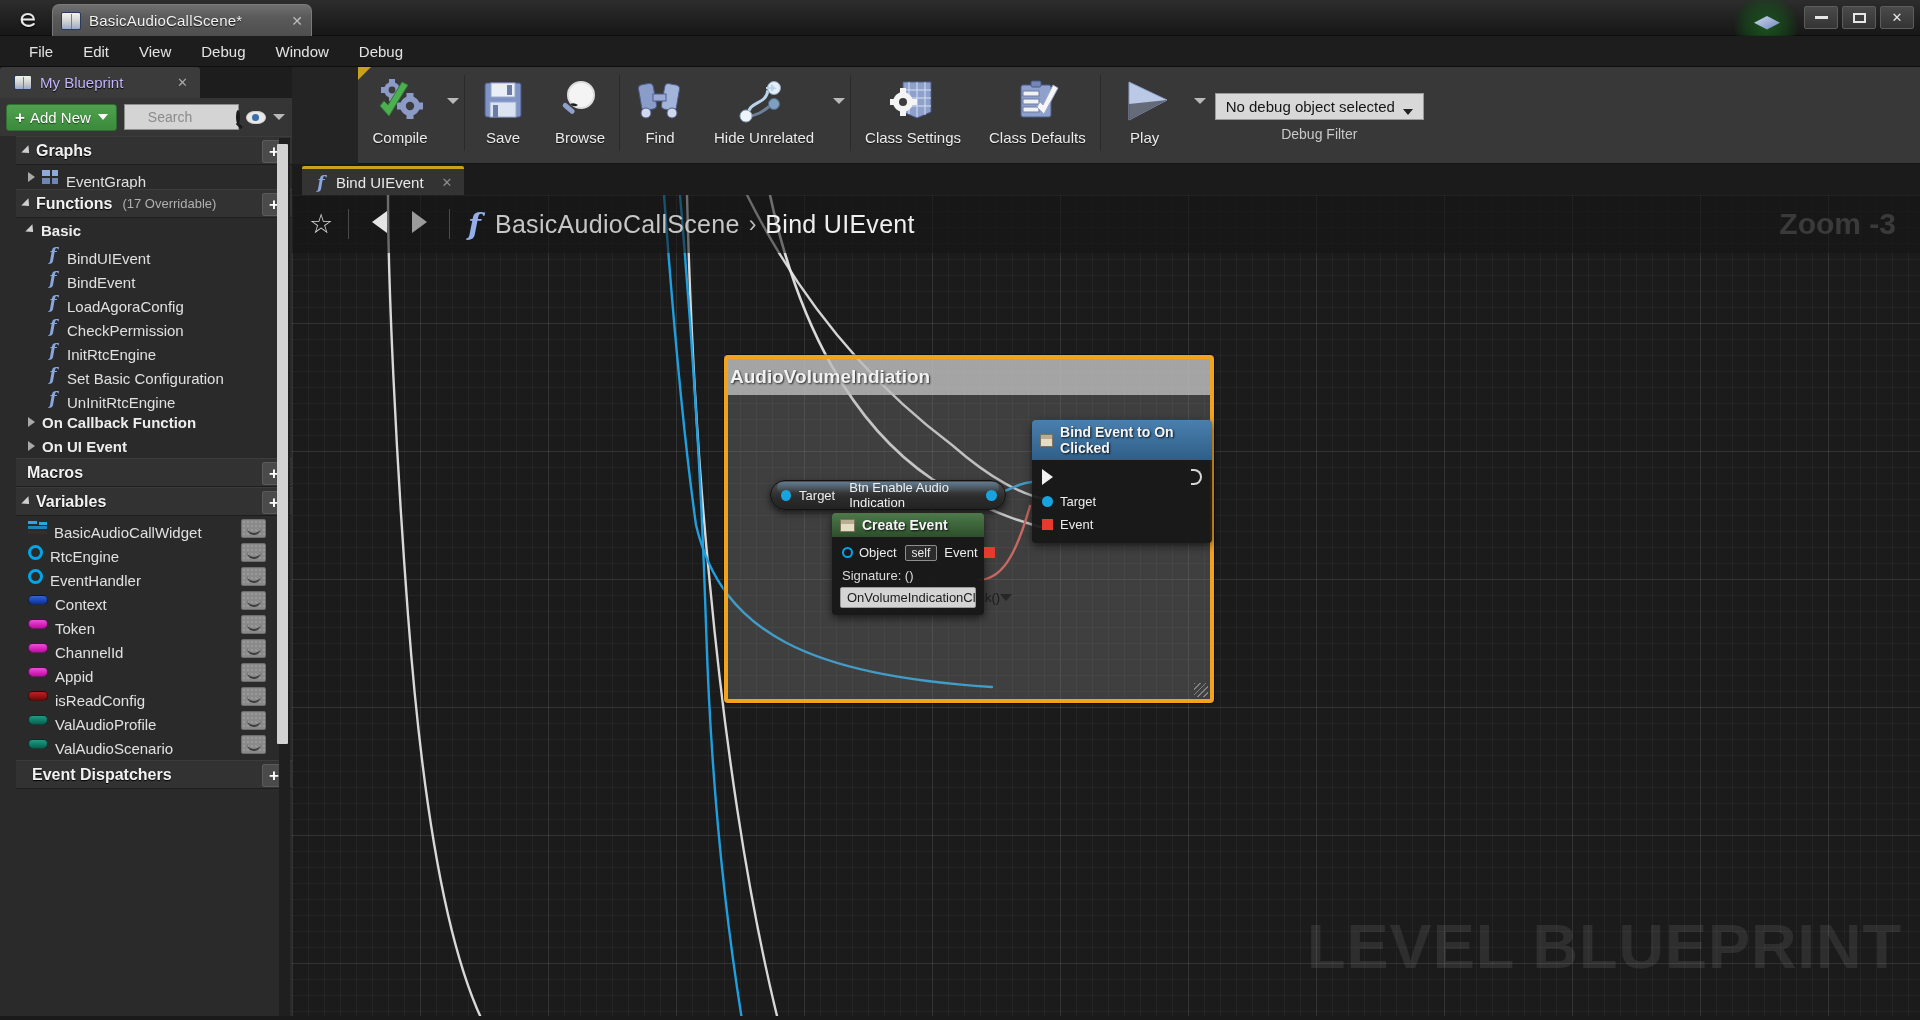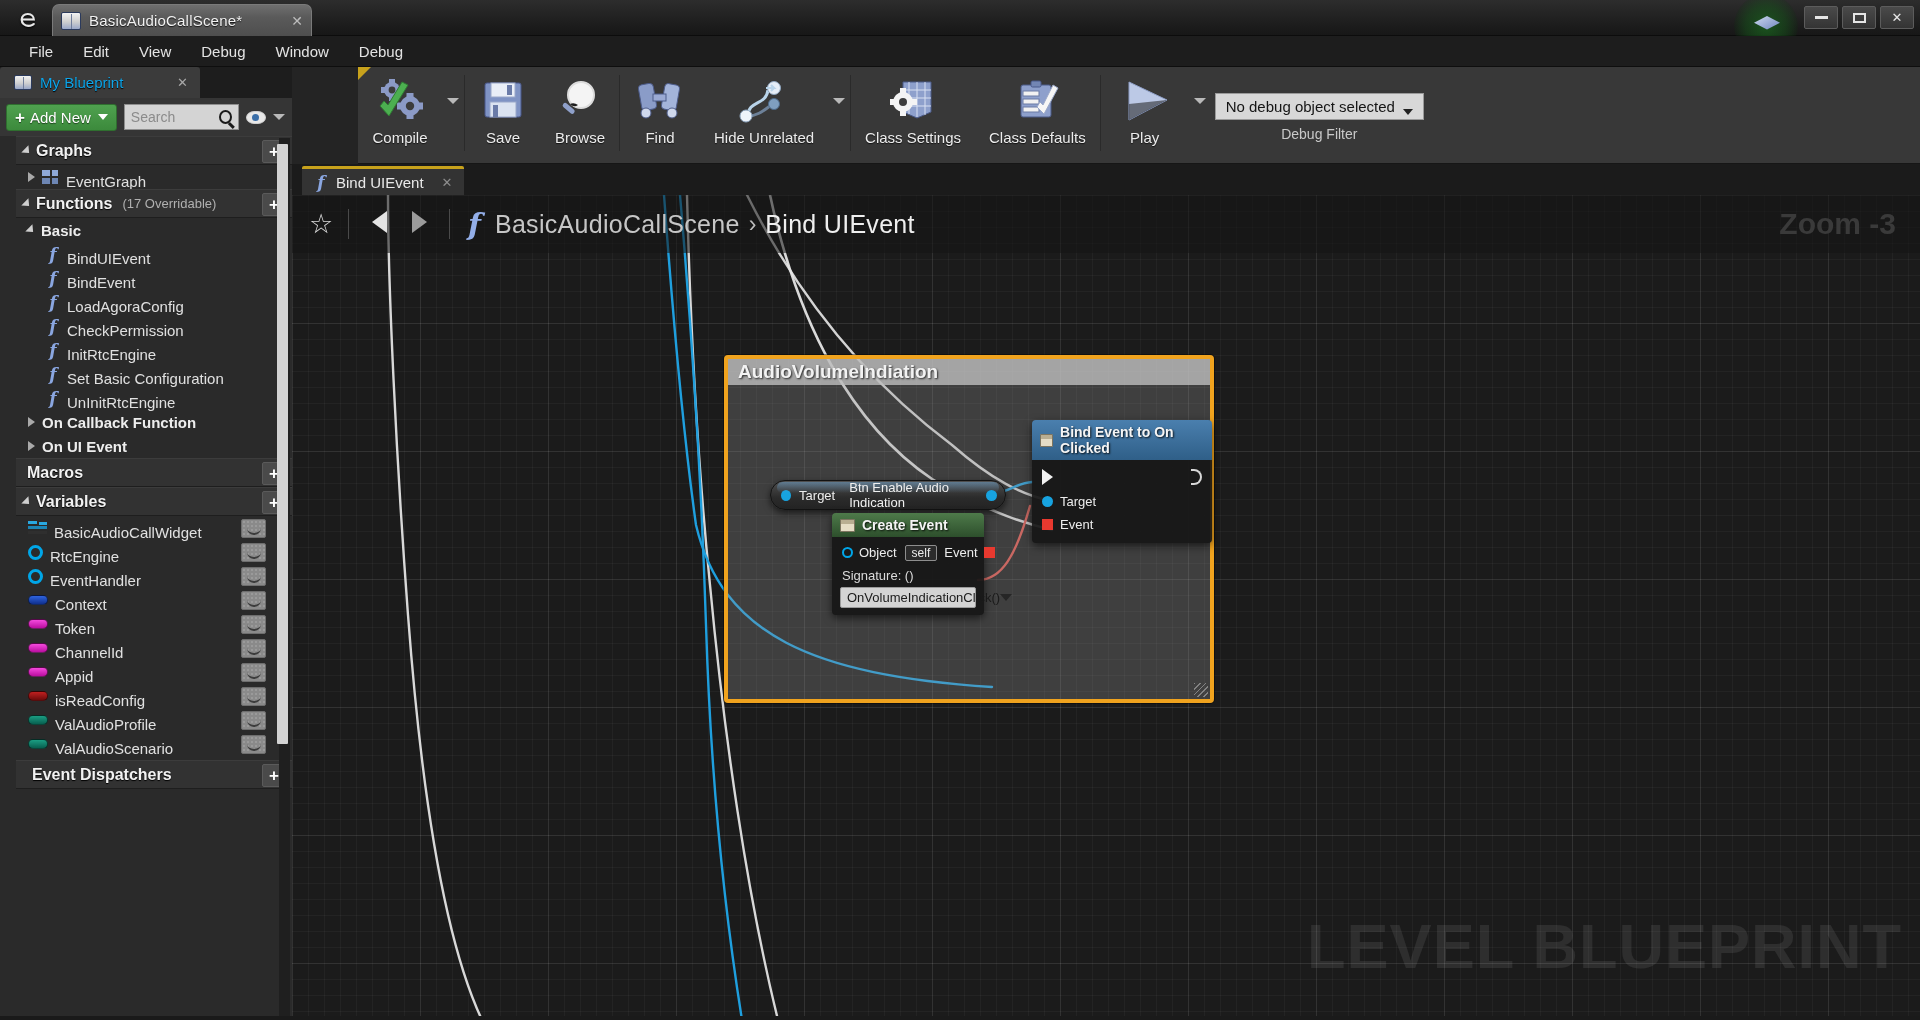--- a/index.html
+++ b/index.html
@@ -129,37 +129,37 @@
   .lp-tab {
     height: 31px; background: #3b3b3b; display: flex; align-items: center;
     padding: 0 12px 0 14px; border-radius: 3px 3px 0 0; gap: 8px; min-width: 200px;
   }
   .lp-tab .bk-icon2 {
     width: 18px; height: 15px;
     background: linear-gradient(180deg,#f2f2f2 0%, #cfcfcf 55%, #9aa8c9 100%);
     border: 1px solid #2b3a5c; border-radius: 2px; position: relative;
   }
   .lp-tab .bk-icon2::after { content:""; position:absolute; left:50%; top:1px; width:1px; height:12px; background:#6f7d9b; }
-  .lp-tab .t { color: #0ea5e9; font-size: 15px; flex: 1; text-shadow: 0 1px 1px #000; }
+  .lp-tab .t { color: #c4b5fd; font-size: 15px; flex: 1; text-shadow: 0 1px 1px #000; }
   .lp-tab .x { color: #a8a8a8; font-size: 13px; }
 
   .lp-toolrow {
     height: 38px; display: flex; align-items: center; padding: 0 6px; gap: 7px; background: #353535;
   }
   .btn-addnew {
     background: linear-gradient(180deg,#4fa14f 0%, #3c8a3c 100%);
     border: 1px solid #2f6f2f; border-radius: 3px; color: #fff; font-size: 15px;
     padding: 4px 8px; display: flex; align-items: center; gap: 5px; height: 27px;
     text-shadow: 0 1px 1px rgba(0,0,0,.55);
   }
   .btn-addnew .plus { font-size: 17px; font-weight: bold; line-height: 1; }
   .btn-addnew .cr { width:0;height:0;border-left:5px solid transparent;border-right:5px solid transparent;border-top:6px solid #fff; margin-left: 2px;}
   .search-box {
     background: #d4d4d4; border: 1px solid #8e8e8e; height: 26px; width: 115px;
-    display: flex; align-items: center; padding: 0 6px; position: relative;
+    display: flex; align-items: center; padding: 0 23px; position: relative;
   }
   .search-box input {
     border: none; background: transparent; outline: none; width: 88px;
     font-family: "Liberation Sans", sans-serif; font-size: 14px; color: #2a2a2a;
   }
   .search-box input::placeholder { color: #8b8b8b; }
   .mag { width: 14px; height: 14px; border: 2px solid #1a1a1a; border-radius: 50%; position: relative; }
   .mag::after { content:""; position:absolute; right:-5px; bottom:-4px; width:7px; height:2.5px; background:#1a1a1a; transform: rotate(45deg); }
   .eye-ico {
     width: 20px; height: 13px; border-radius: 50%/60%;
@@ -278,21 +278,21 @@
   svg.wires { position: absolute; left: 0; top: 0; width: 1628px; height: 825px; pointer-events: none; }
 
   
   .comment-box {
     position: absolute; left: 432px; top: 160px; width: 490px; height: 348px;
     border: 4px solid #f0a31e; border-radius: 4px;
     background: rgba(150,150,150,.30);
     box-shadow: 0 0 0 1px rgba(0,0,0,.4);
   }
   .comment-hdr {
-    height: 26px; background: rgba(190,190,190,.80); display:flex; align-items:center; padding-left: 10px;
+    height: 36px; background: rgba(190,190,190,.80); display:flex; align-items:center; padding-left: 2px;
   }
   .comment-hdr .ct {
     color: #f2f2f2; font-size: 19px; font-weight: bold; text-shadow: 1px 1px 2px rgba(0,0,0,.75);
   }
   .comment-grip {
     position:absolute; right: 2px; bottom: 2px; width: 14px; height: 14px;
     background: repeating-linear-gradient(135deg, rgba(255,255,255,.35) 0 1px, transparent 1px 4px);
   }
 
   

